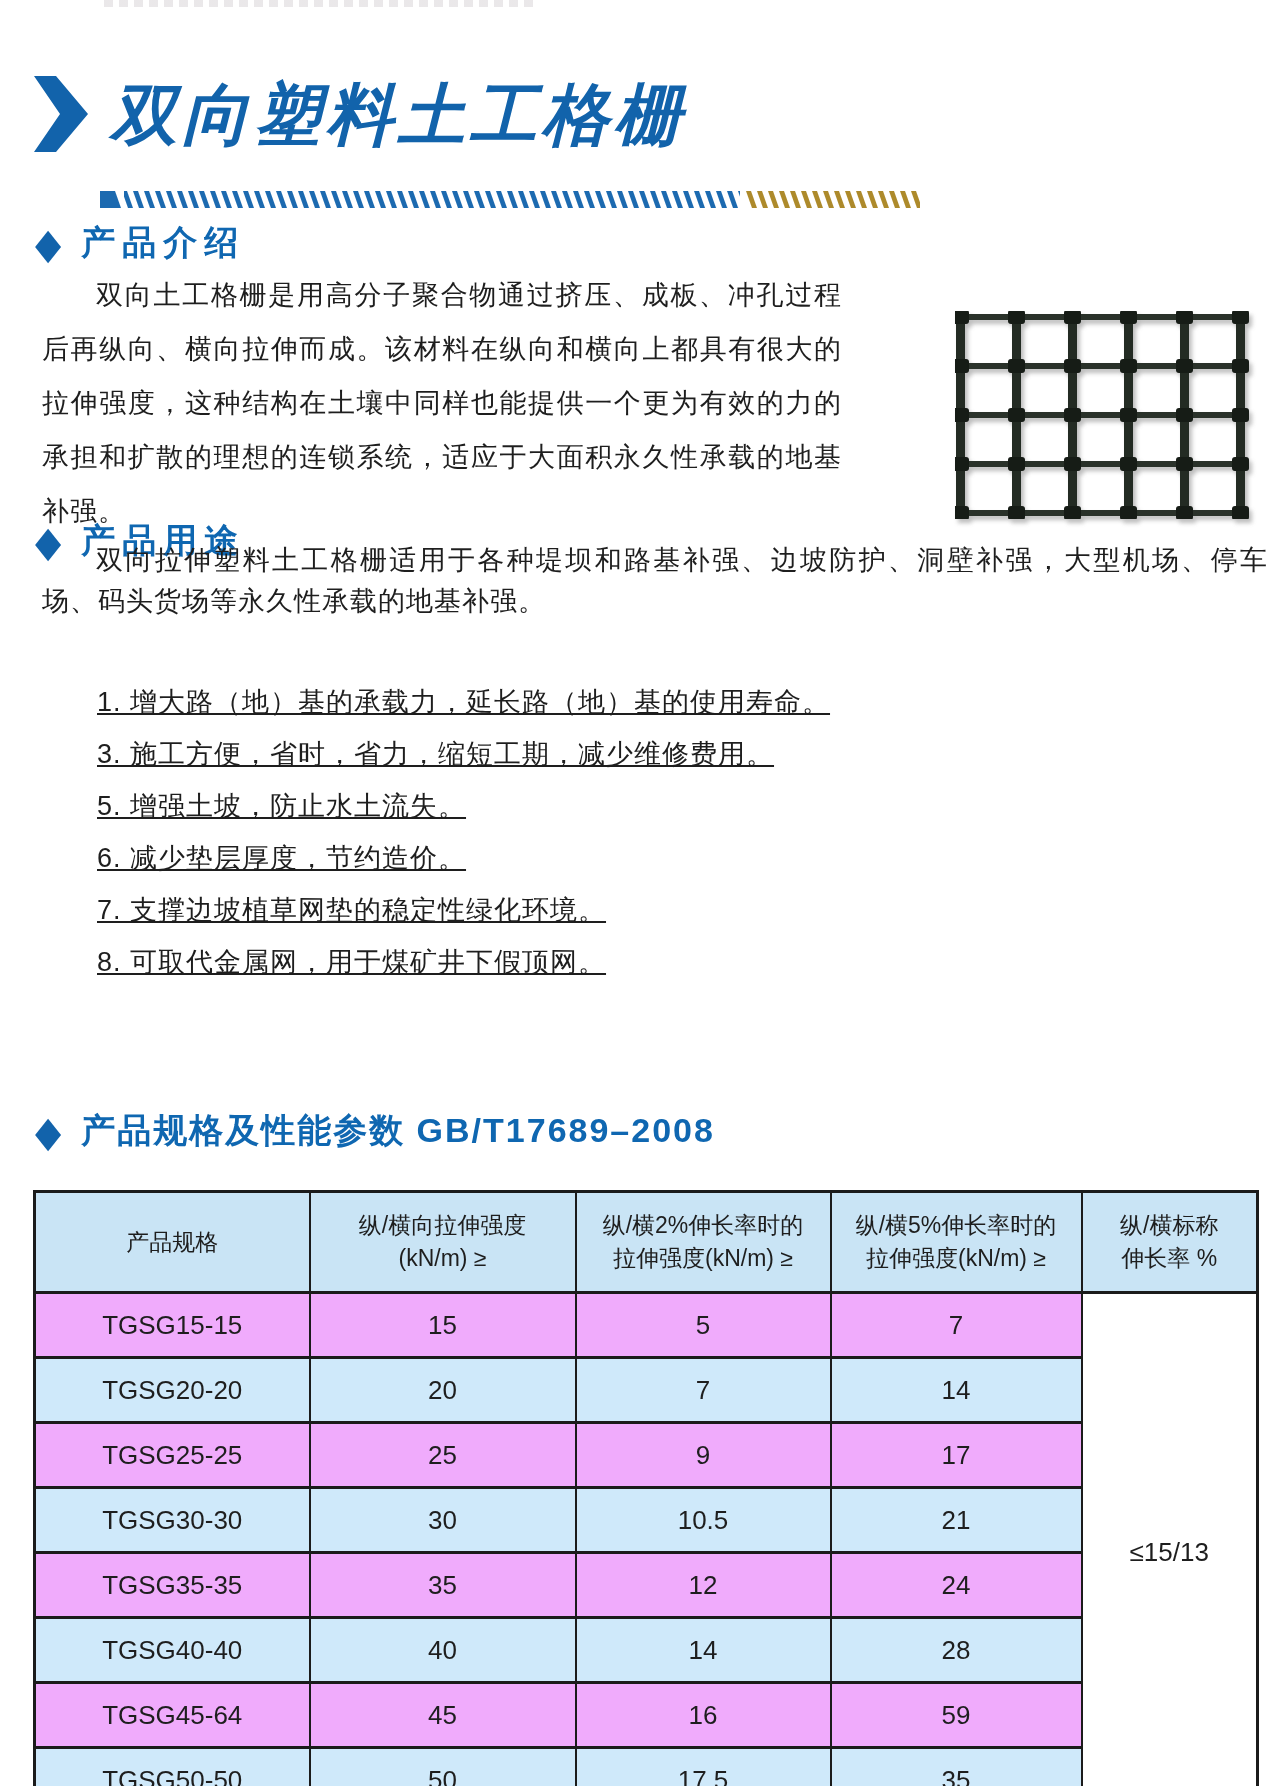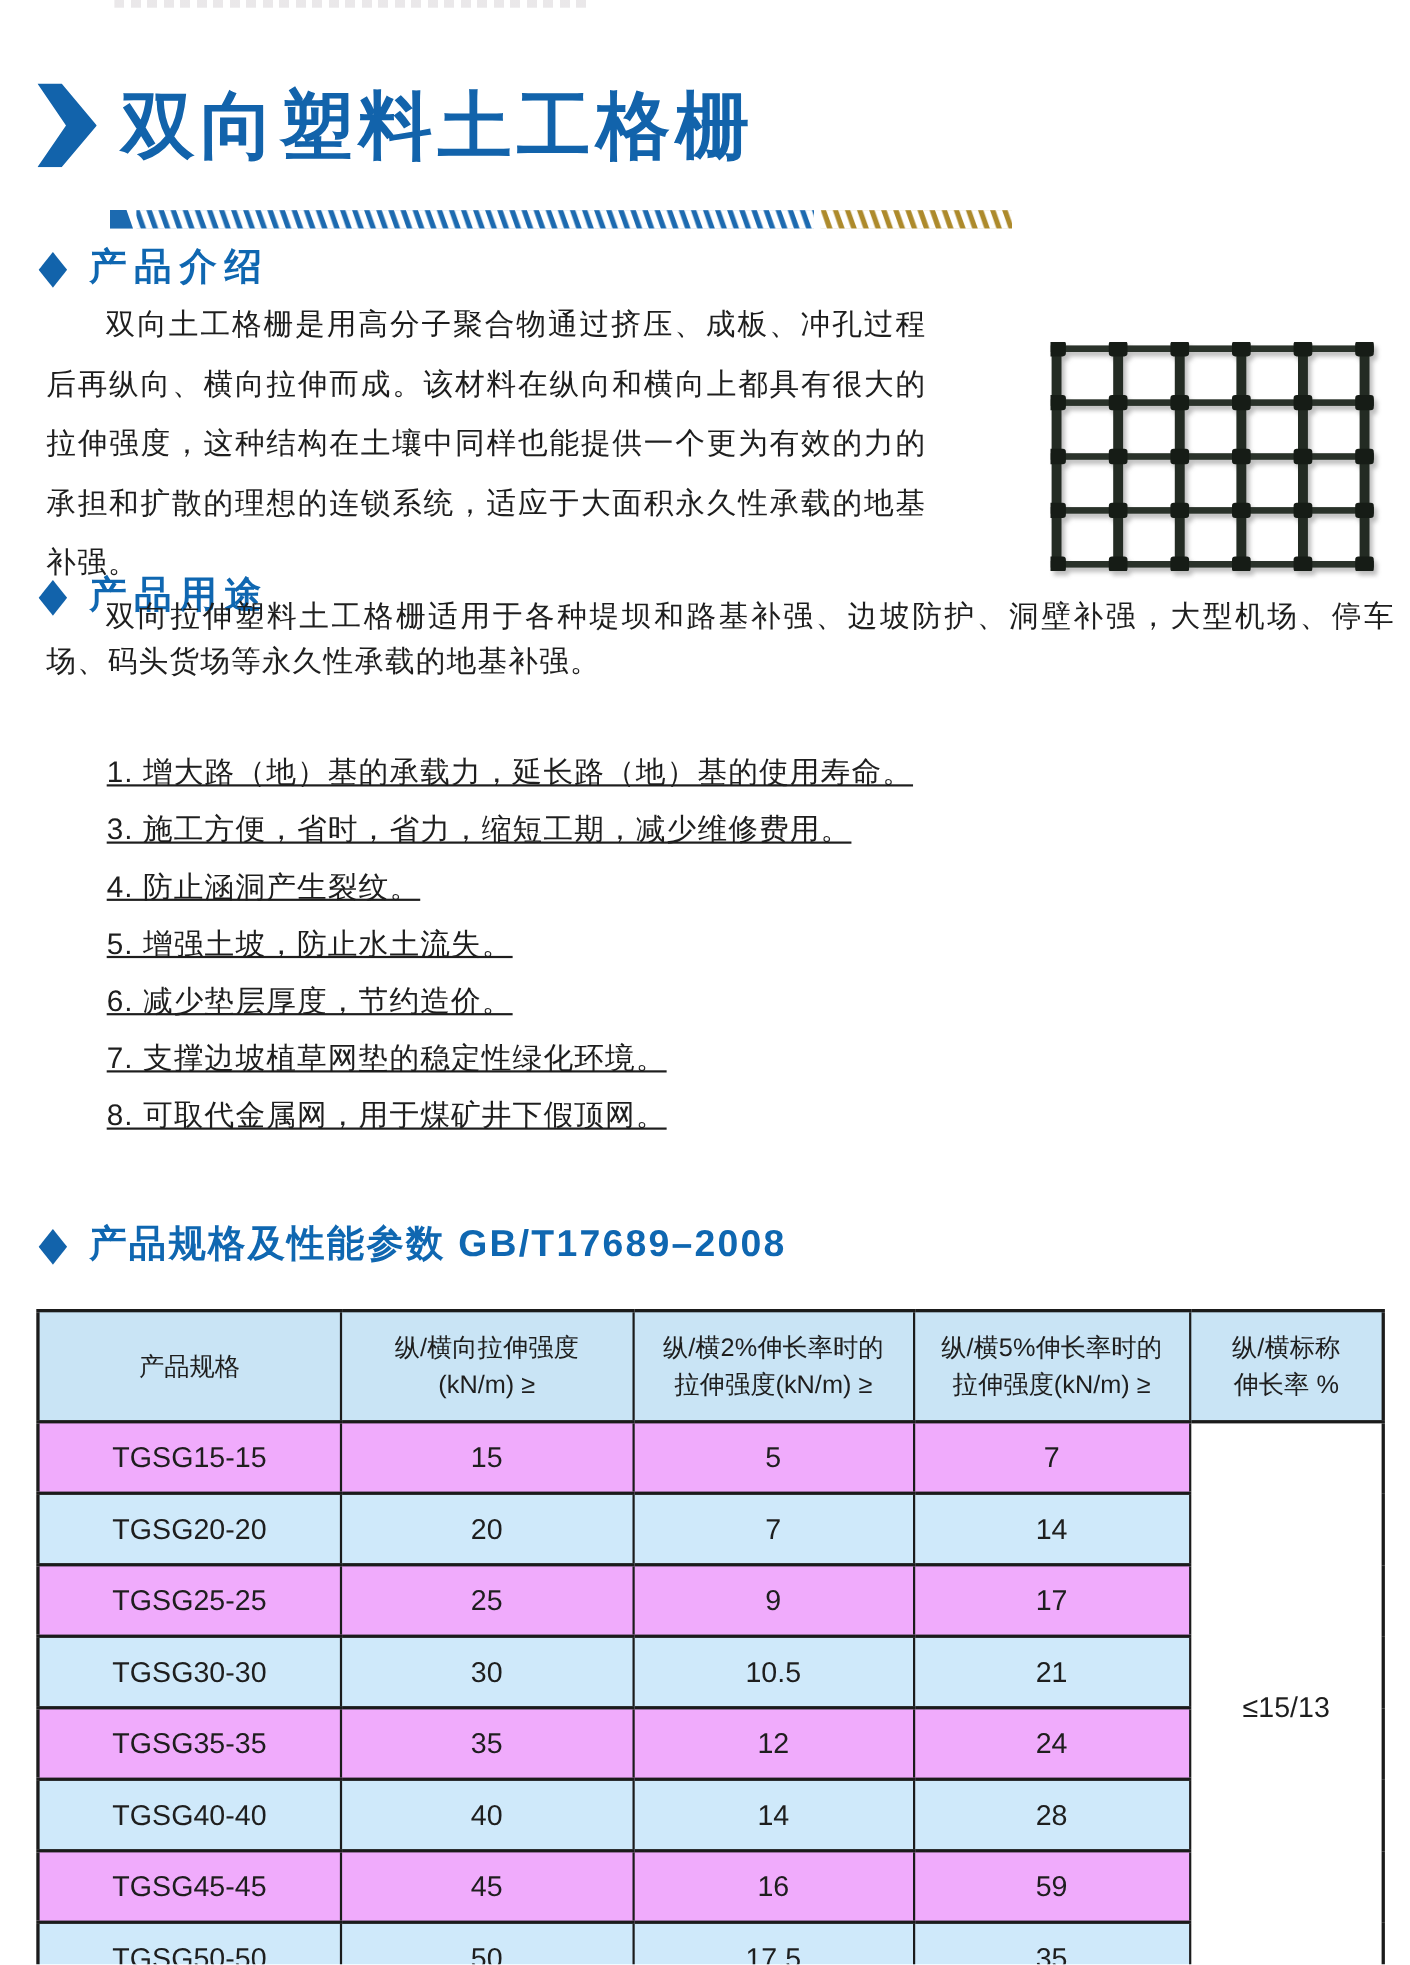--- a/index.html
+++ b/index.html
@@ -6,21 +6,21 @@
   .page{
     position:relative;width:1282px;height:1786px;background:#ffffff;overflow:hidden;
     font-family:"Liberation Sans","DejaVu Sans",sans-serif;color:#1e1e1e;
   }
   
   .top-crop{
     position:absolute;top:0;left:104px;width:430px;height:7px;opacity:.55;
     background:repeating-linear-gradient(90deg,#d9d5d8 0 9px,transparent 9px 15px);
   }
   
-  .title-row{position:absolute;top:76px;left:34px;display:flex;align-items:center;gap:22px;}
+  .title-row{position:absolute;top:76px;left:34px;display:flex;align-items:center;gap:22px;font-style:italic;}
   .title-arrow{width:54px;height:76px;flex:0 0 auto;}
   .page-title{
     font-size:67px;font-weight:bold;color:#1263ab;letter-spacing:5px;line-height:1;
     white-space:nowrap;
   }
   
   .ribbon{position:absolute;top:191px;left:100px;height:17px;}
   
   .sec-head{position:absolute;left:35px;display:flex;align-items:center;gap:20px;}
   .diamond{color:#1263ab;font-size:34px;line-height:1;transform:scaleY(1.25);}
@@ -134,21 +134,20 @@
 
   <div class="sec-head" style="top:518px;">
     <span class="diamond">◆</span>
     <span class="txt">产品用途</span>
   </div>
   <div class="para uses-para">双向拉伸塑料土工格栅适用于各种堤坝和路基补强、边坡防护、洞壁补强，大型机场、停车场、码头货场等永久性承载的地基补强。</div>
 
   <div class="uses-list">
     <div class="li">1. 增大路（地）基的承载力，延长路（地）基的使用寿命。</div>
     <div class="li">3. 施工方便，省时，省力，缩短工期，减少维修费用。</div>
-    <div class="li">4. 防止涵洞产生裂纹。</div>
     <div class="li">5. 增强土坡，防止水土流失。</div>
     <div class="li">6. 减少垫层厚度，节约造价。</div>
     <div class="li">7. 支撑边坡植草网垫的稳定性绿化环境。</div>
     <div class="li">8. 可取代金属网，用于煤矿井下假顶网。</div>
   </div>
 
   <div class="sec-head specs" style="top:1108px;">
     <span class="diamond">◆</span>
     <span class="txt">产品规格及性能参数 GB/T17689–2008</span>
   </div>
@@ -206,21 +205,21 @@
         <td>12</td>
         <td>24</td>
       </tr>
       <tr>
         <td>TGSG40-40</td>
         <td>40</td>
         <td>14</td>
         <td>28</td>
       </tr>
       <tr>
-        <td>TGSG45-45</td>
+        <td>TGSG45-64</td>
         <td>45</td>
         <td>16</td>
         <td>59</td>
       </tr>
       <tr>
         <td>TGSG50-50</td>
         <td>50</td>
         <td>17.5</td>
         <td>35</td>
       </tr>

